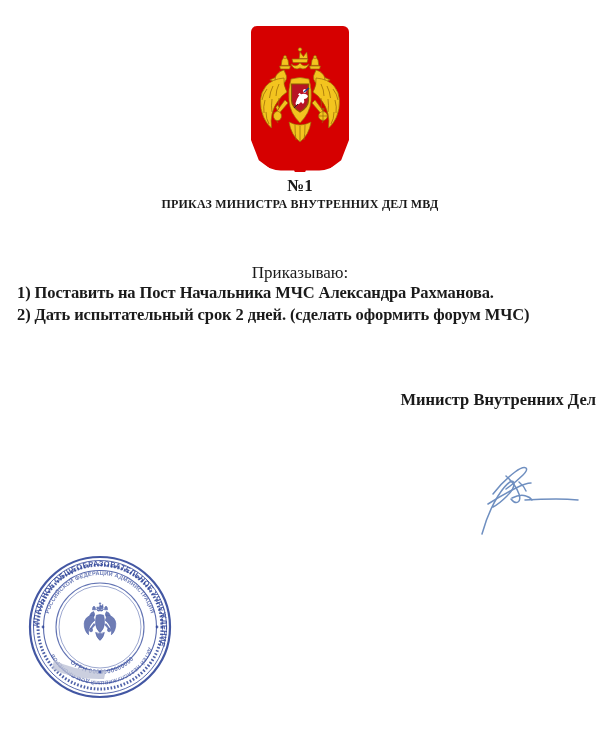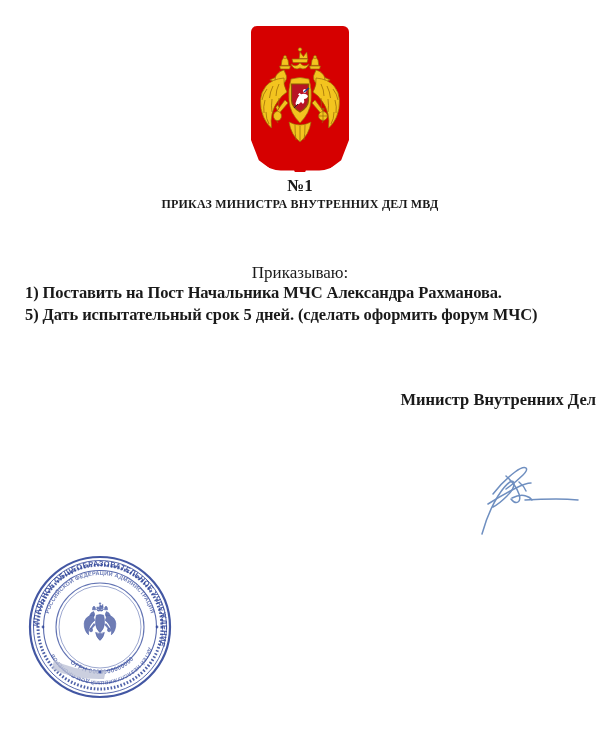--- a/index.html
+++ b/index.html
@@ -90,21 +90,20 @@
     top: 282px;
     left: 17px;
     right: 4px;
     font-size: 16.5px;
     font-weight: bold;
     line-height: 22px;
   }
   .order-item {
     white-space: nowrap;
     letter-spacing: -0.1px;
-    margin-left: 8px;
   }
 
   
   .sign-block {
     position: absolute;
     top: 387px;
     right: 4px;
     text-align: left;
     font-size: 16.5px;
     font-weight: bold;
@@ -200,21 +199,21 @@
     </svg>
   </div>
 </div>
 
 <div class="doc-number">№1</div>
 <div class="doc-title">ПРИКАЗ МИНИСТРА ВНУТРЕННИХ ДЕЛ МВД</div>
 <div class="order-word">Приказываю:</div>
 
 <div class="order-list">
   <div class="order-item">1) Поставить на Пост Начальника МЧС Александра Рахманова.</div>
-  <div class="order-item">5) Дать испытательный срок 5 дней. (сделать оформить форум МЧС)</div>
+  <div class="order-item">2) Дать испытательный срок 2 дней. (сделать оформить форум МЧС)</div>
 </div>
 
 <div class="sign-block">
   <div class="sign-line">Министр Внутренних Дел</div>
 </div>
 
 <svg class="signature" viewBox="0 0 136 92">
   <g fill="none" stroke="#6f8fc0" stroke-width="1.5" stroke-linecap="round">
     <path d="M20 86 q6 -22 16 -38 q7 -11 12 -14 q4 -2 4 2 q0 5 -7 12
              q-8 8 -14 11"></path>

